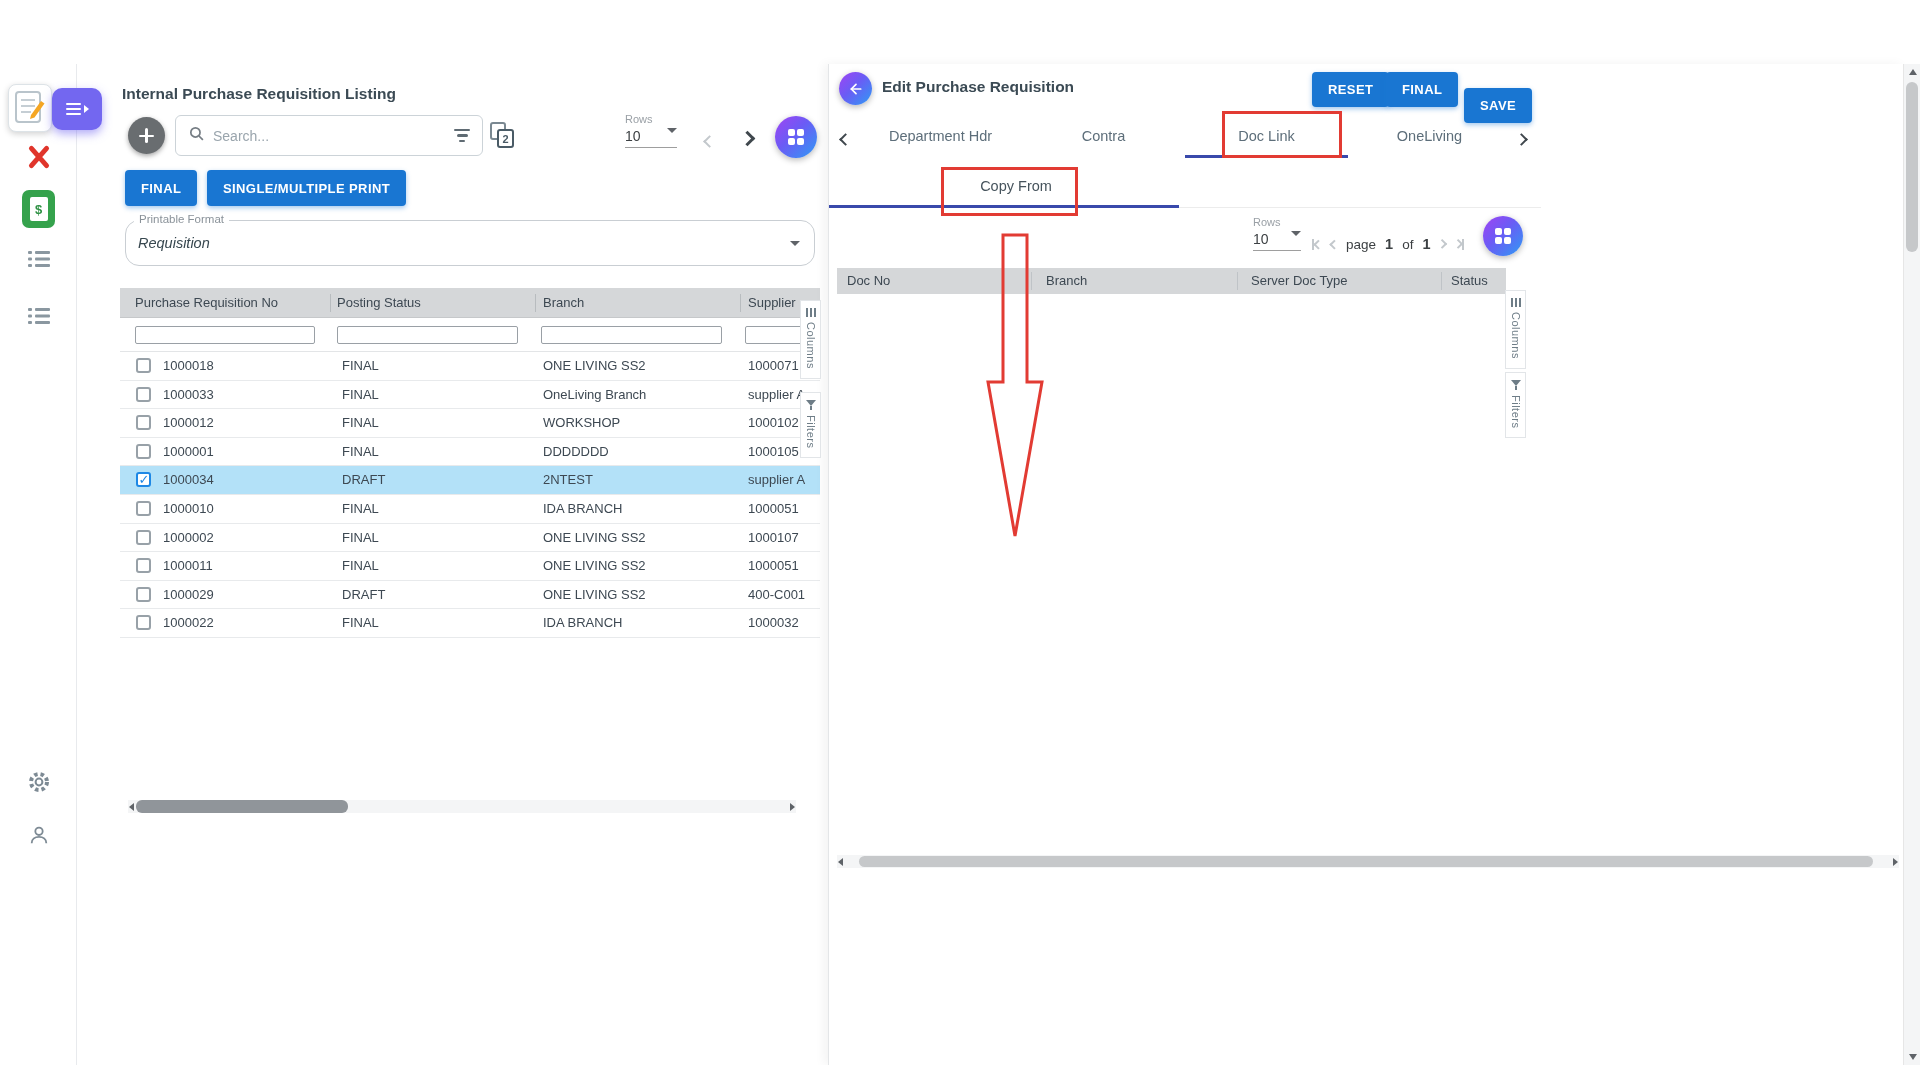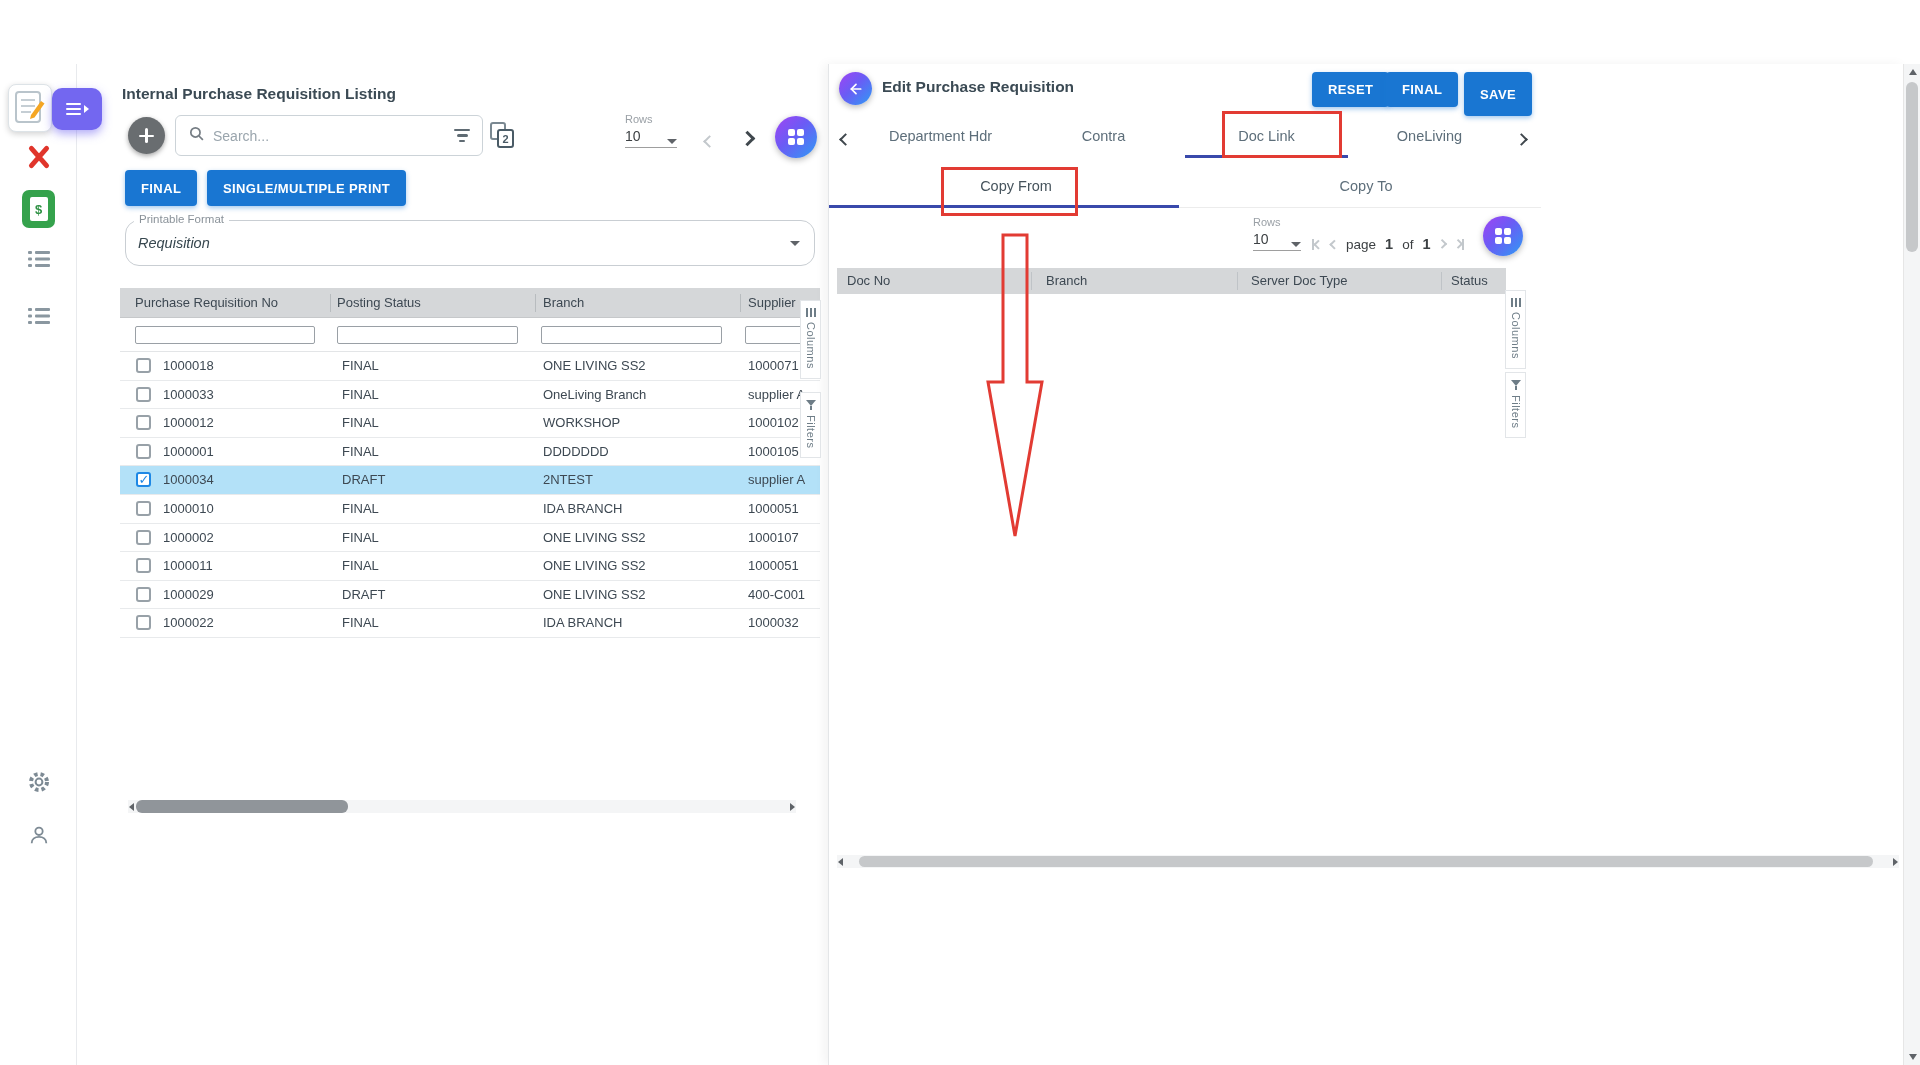--- a/index.html
+++ b/index.html
@@ -40,21 +40,21 @@
               box-shadow:0 2px 5px rgba(25,118,210,.4); }
   .grad-circle { border-radius:50%; background:linear-gradient(135deg,#a044f3 0%,#6a5cf5 45%,#2f9bf4 100%);
                  display:flex; align-items:center; justify-content:center; border:none; box-shadow:0 2px 6px rgba(0,0,0,.28); }
   .grid-glyph { width:16px; height:16px; display:grid; grid-template-columns:7px 7px; grid-template-rows:7px 7px; gap:2px; }
   .grid-glyph i { background:#fff; border-radius:2px; display:block; }
   .chv { display:inline-block; width:9px; height:9px; border-left:2.5px solid currentColor; border-bottom:2.5px solid currentColor; }
   .chv-l { transform:rotate(45deg); } .chv-r { transform:rotate(-135deg); }
   .chv.sm { width:6.5px; height:6.5px; border-width:2px; }
   .caret-down { width:0; height:0; border-left:5px solid transparent; border-right:5px solid transparent; border-top:5px solid #5f6368; }
   .rows-label { font-size:11px; color:#9aa0a6; }
-  .rows-value { margin-top:3px; width:52px; display:flex; justify-content:space-between; align-items:flex-end;
+  .rows-value { margin-top:3px; width:52px; display:flex; justify-content:space-between; align-items:flex-start;
                 border-bottom:1px solid #9e9e9e; padding-bottom:3px; font-size:14px; color:#3c4043; }
 
   
   .listing { position:absolute; left:120px; top:80px; width:700px; height:745px; background:#fff; }
   .l-title { position:absolute; left:2px; top:5px; font-size:15.5px; font-weight:bold; color:#3b4a54; }
   .add-btn { position:absolute; left:8px; top:37px; width:37px; height:37px; border-radius:50%; background:#696d70;
              border:none; box-shadow:0 2px 5px rgba(0,0,0,.35); display:flex; align-items:center; justify-content:center; }
   .add-plus { position:relative; width:15px; height:15px; }
   .add-plus::before { content:""; position:absolute; left:0; top:6.5px; width:15px; height:2.4px; background:#fff; border-radius:2px; }
   .add-plus::after  { content:""; position:absolute; left:6.3px; top:0; width:2.4px; height:15px; background:#fff; border-radius:2px; }
@@ -114,21 +114,21 @@
   .colbars-icon i { width:2px; height:9px; background:#6e7d87; display:block; }
   .funnel-icon { display:flex; flex-direction:column; align-items:center; }
   .f-top { width:0; height:0; border-left:5px solid transparent; border-right:5px solid transparent; border-top:6px solid #6e7d87; }
   .f-stem { width:2px; height:4px; background:#6e7d87; }
 
   
   .editor { position:absolute; left:828px; top:64px; width:1076px; height:1001px; background:#fff;
             border-left:1px solid #e4e6e8; box-shadow:-4px 0 10px rgba(0,0,0,.05); }
   .back-btn { position:absolute; left:10px; top:8px; width:33px; height:33px; }
   .e-title { position:absolute; left:53px; top:14px; font-size:15.5px; font-weight:bold; color:#3b4a54; }
-  .reset-btn{ left:483px; top:8px; height:35px; } .final-btn2{ left:557px; top:8px; height:35px; } .save-btn{ left:635px; top:8px; height:44px; }
+  .reset-btn{ left:483px; top:8px; height:35px; } .final-btn2{ left:557px; top:8px; height:35px; } .save-btn{ left:635px; top:24px; height:35px; }
   .tabs { position:absolute; left:30px; top:50px; width:652px; height:44px; display:flex; }
   .tab { flex:1; text-align:center; line-height:44px; font-size:14.5px; color:#5d6e7a; white-space:nowrap; }
   .tab-underline { position:absolute; left:356px; top:91px; width:163px; height:3px; background:#3949ab; }
   .tab-chev-l { position:absolute; left:12px; top:66px; color:#3f474d; }
   .tab-chev-r { position:absolute; left:688px; top:66px; color:#3f474d; }
   .subtabs { position:absolute; left:12px; top:100px; width:700px; height:44px; display:flex; border-bottom:1px solid #ececec; }
   .subtab { width:350px; text-align:center; line-height:44px; font-size:14.5px; color:#5d6e7a; }
   .subtab.active { color:#46535c; }
   .subtab-underline { position:absolute; left:0; top:141px; width:350px; height:3px; background:#3949ab; }
   .rows-group2 { position:absolute; left:424px; top:152px; }
@@ -423,21 +423,20 @@
       <span class="tab">Department Hdr</span>
       <span class="tab">Contra</span>
       <span class="tab active">Doc Link</span>
       <span class="tab">OneLiving</span>
     </div>
     <span class="tab-underline"></span>
     <span class="tab-chev-r"><span class="chv chv-r"></span></span>
 
     <div class="subtabs">
       <span class="subtab active">Copy From</span>
-      <span class="subtab">Copy To</span>
     </div>
     <span class="subtab-underline"></span>
 
     <div class="rows-group2">
       <div class="rows-label">Rows</div>
       <div class="rows-value">
         <span>10</span>
         <span class="caret-down"></span>
       </div>
     </div>

